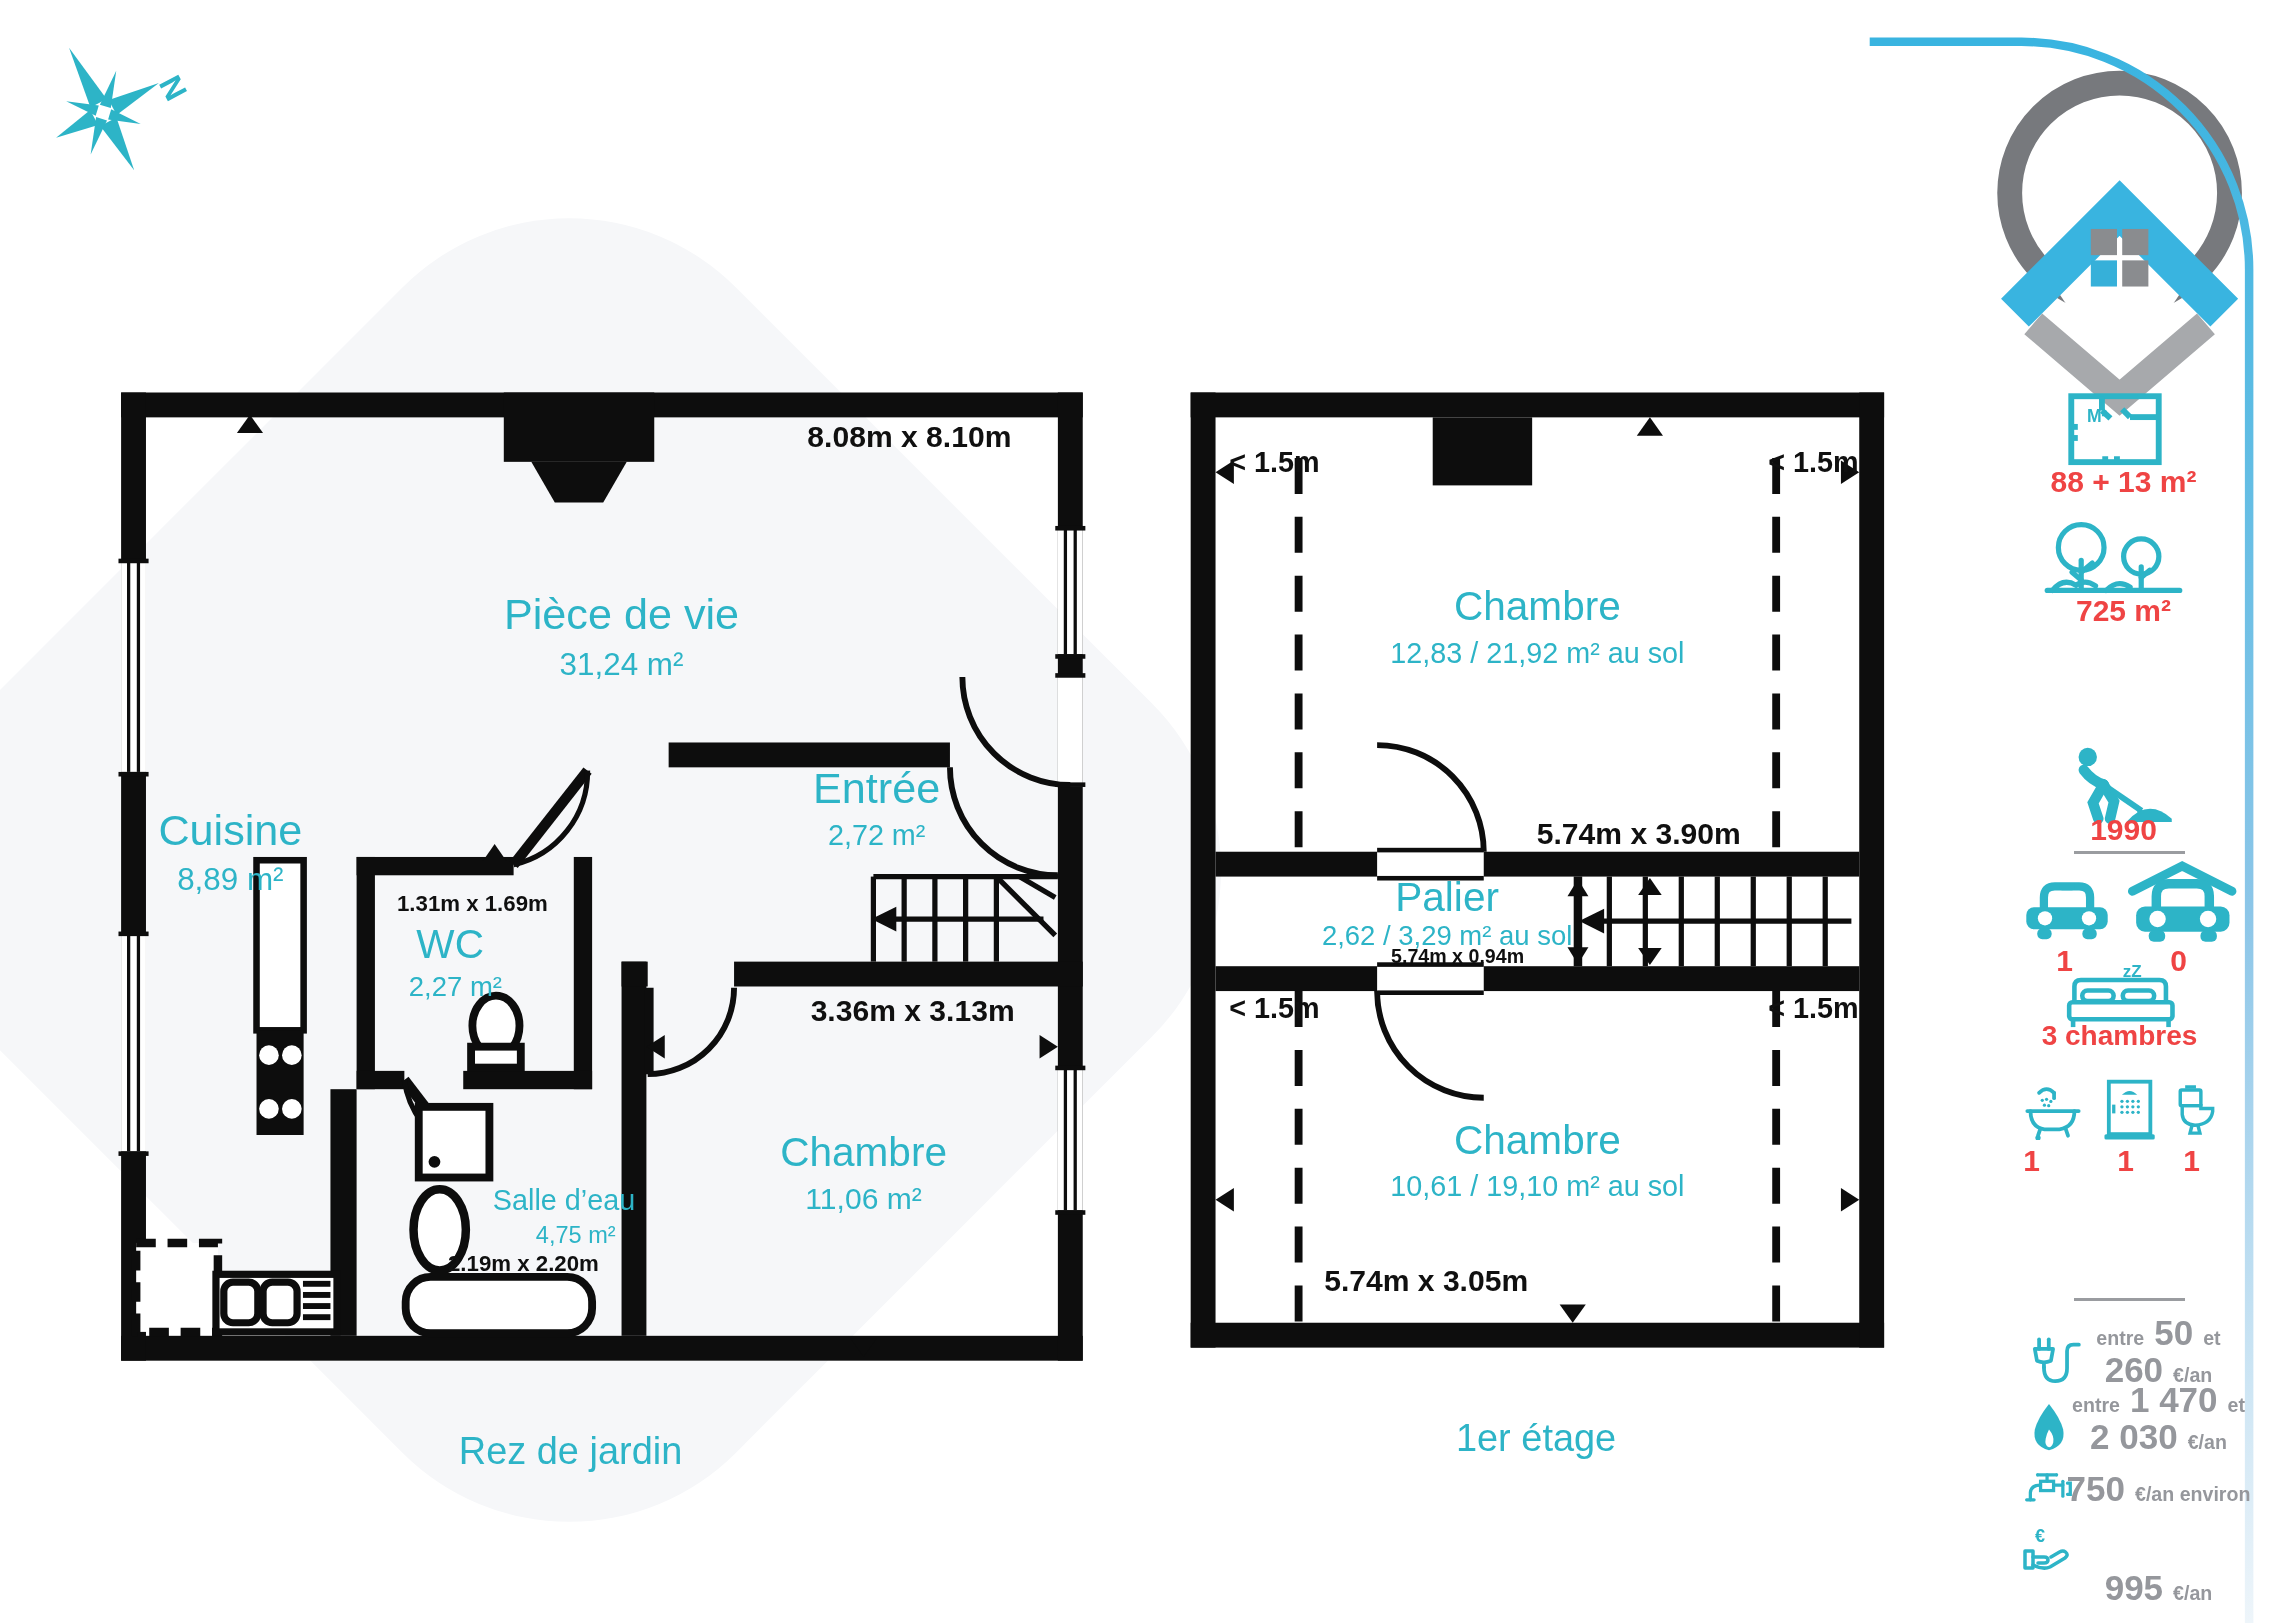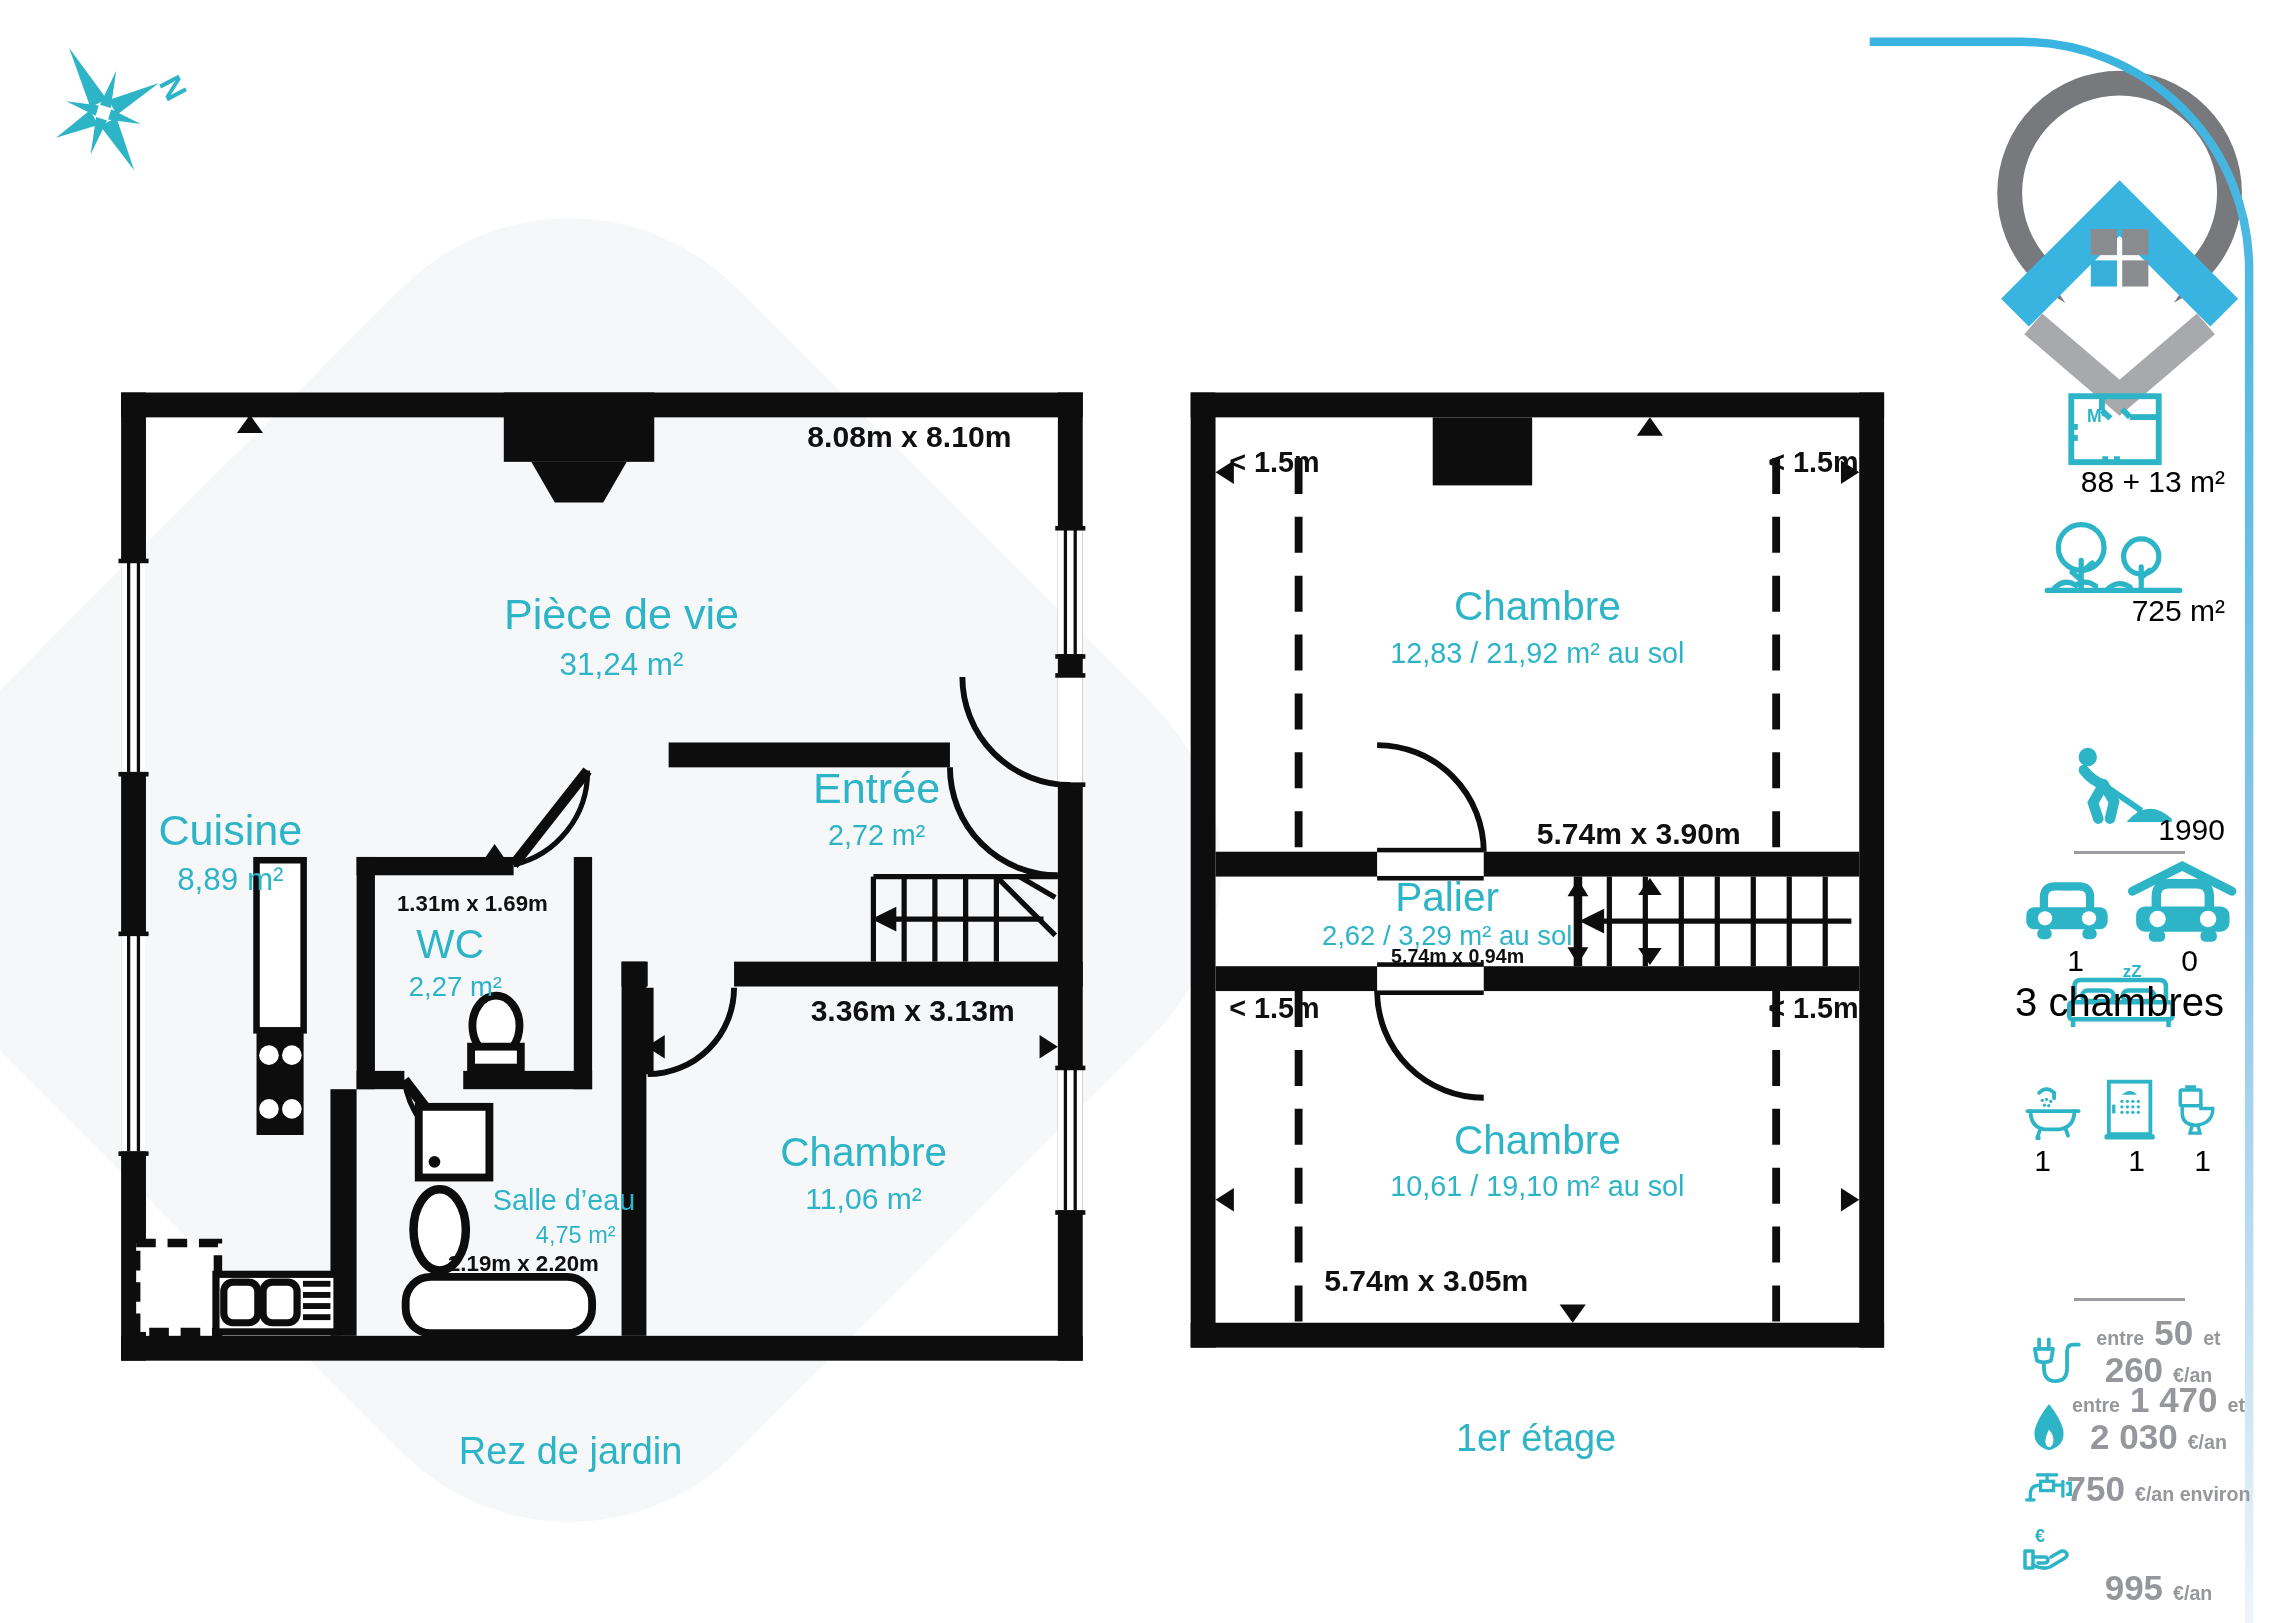--- a/index.html
+++ b/index.html
@@ -2,21 +2,21 @@
 <html style="font-size:10.5px"><head>
 <meta charset="utf-8">
 <style>
   html,body{margin:0;padding:0;background:#fff;}
   #page{position:relative;width:2295px;height:1623px;background:#ffffff;overflow:hidden;
         font-family:"Liberation Sans",sans-serif;}
   svg{display:block;}
   #main-svg{position:absolute;left:0;top:0;}
   .abs{position:absolute;}
   
-  .side-label{position:absolute;color:#000000;font-weight:normal;text-align:right;}
+  .side-label{position:absolute;color:#ef4444;font-weight:bold;text-align:center;}
   .util-text{position:absolute;width:157px;color:#95979c;font-weight:bold;text-align:center;line-height:1.05;}
   .util-text .line{display:flex;justify-content:center;align-items:baseline;gap:10px;white-space:nowrap;}
   .util-text .big{font-size:35px;}
   .util-text .small{font-size:19.6px;}
   .divider{position:absolute;background:#9a9ca0;height:2.6px;width:111px;}
   
   .room-name{fill:#2db4c7;font-family:"Liberation Sans",sans-serif;}
   .room-area{fill:#2db4c7;font-family:"Liberation Sans",sans-serif;}
   .dim-text{fill:#101010;font-family:"Liberation Sans",sans-serif;font-weight:bold;}
   .caption{fill:#2db4c7;font-family:"Liberation Sans",sans-serif;}
@@ -380,21 +380,21 @@
   <text x="96" y="22" font-size="26" font-weight="bold" fill="#2db4c7" font-family="Liberation Sans,sans-serif">zZ</text>
   <g stroke="#2db4c7" stroke-width="7" fill="none">
     <path d="M 22,60 V 36 Q 22,26 32,26 H 152 Q 162,26 162,36 V 60"></path>
     <rect x="34" y="42" width="48" height="16" rx="8"></rect>
     <rect x="96" y="42" width="48" height="16" rx="8"></rect>
     <rect x="14" y="60" width="158" height="26" rx="5"></rect>
     <path d="M 20,86 V 98"></path>
         <path d="M 166,86 V 98"></path>
   </g>
 </svg>
-<div class="side-label" style="left:2015px;top:980px;width:209px;font-size:40px;">3 chambres</div>
+<div class="side-label" style="left:2015px;top:1020px;width:209px;font-size:28px;">3 chambres</div>
 
 <svg class="abs" style="left:2017px;top:1080px;" width="72" height="60" viewBox="0 0 112 112">
   <g stroke="#2db4c7" stroke-width="7" fill="none" stroke-linecap="round">
     <path d="M 30,24 Q 44,10 58,24"></path>
     <path d="M 58,24 V 34"></path>
     <path d="M 8,58 H 104"></path>
     <path d="M 14,58 Q 14,88 40,92 L 68,92 Q 96,88 96,58"></path>
     <path d="M 32,92 L 28,104"></path>
         <path d="M 80,92 L 84,104"></path>
   </g>

